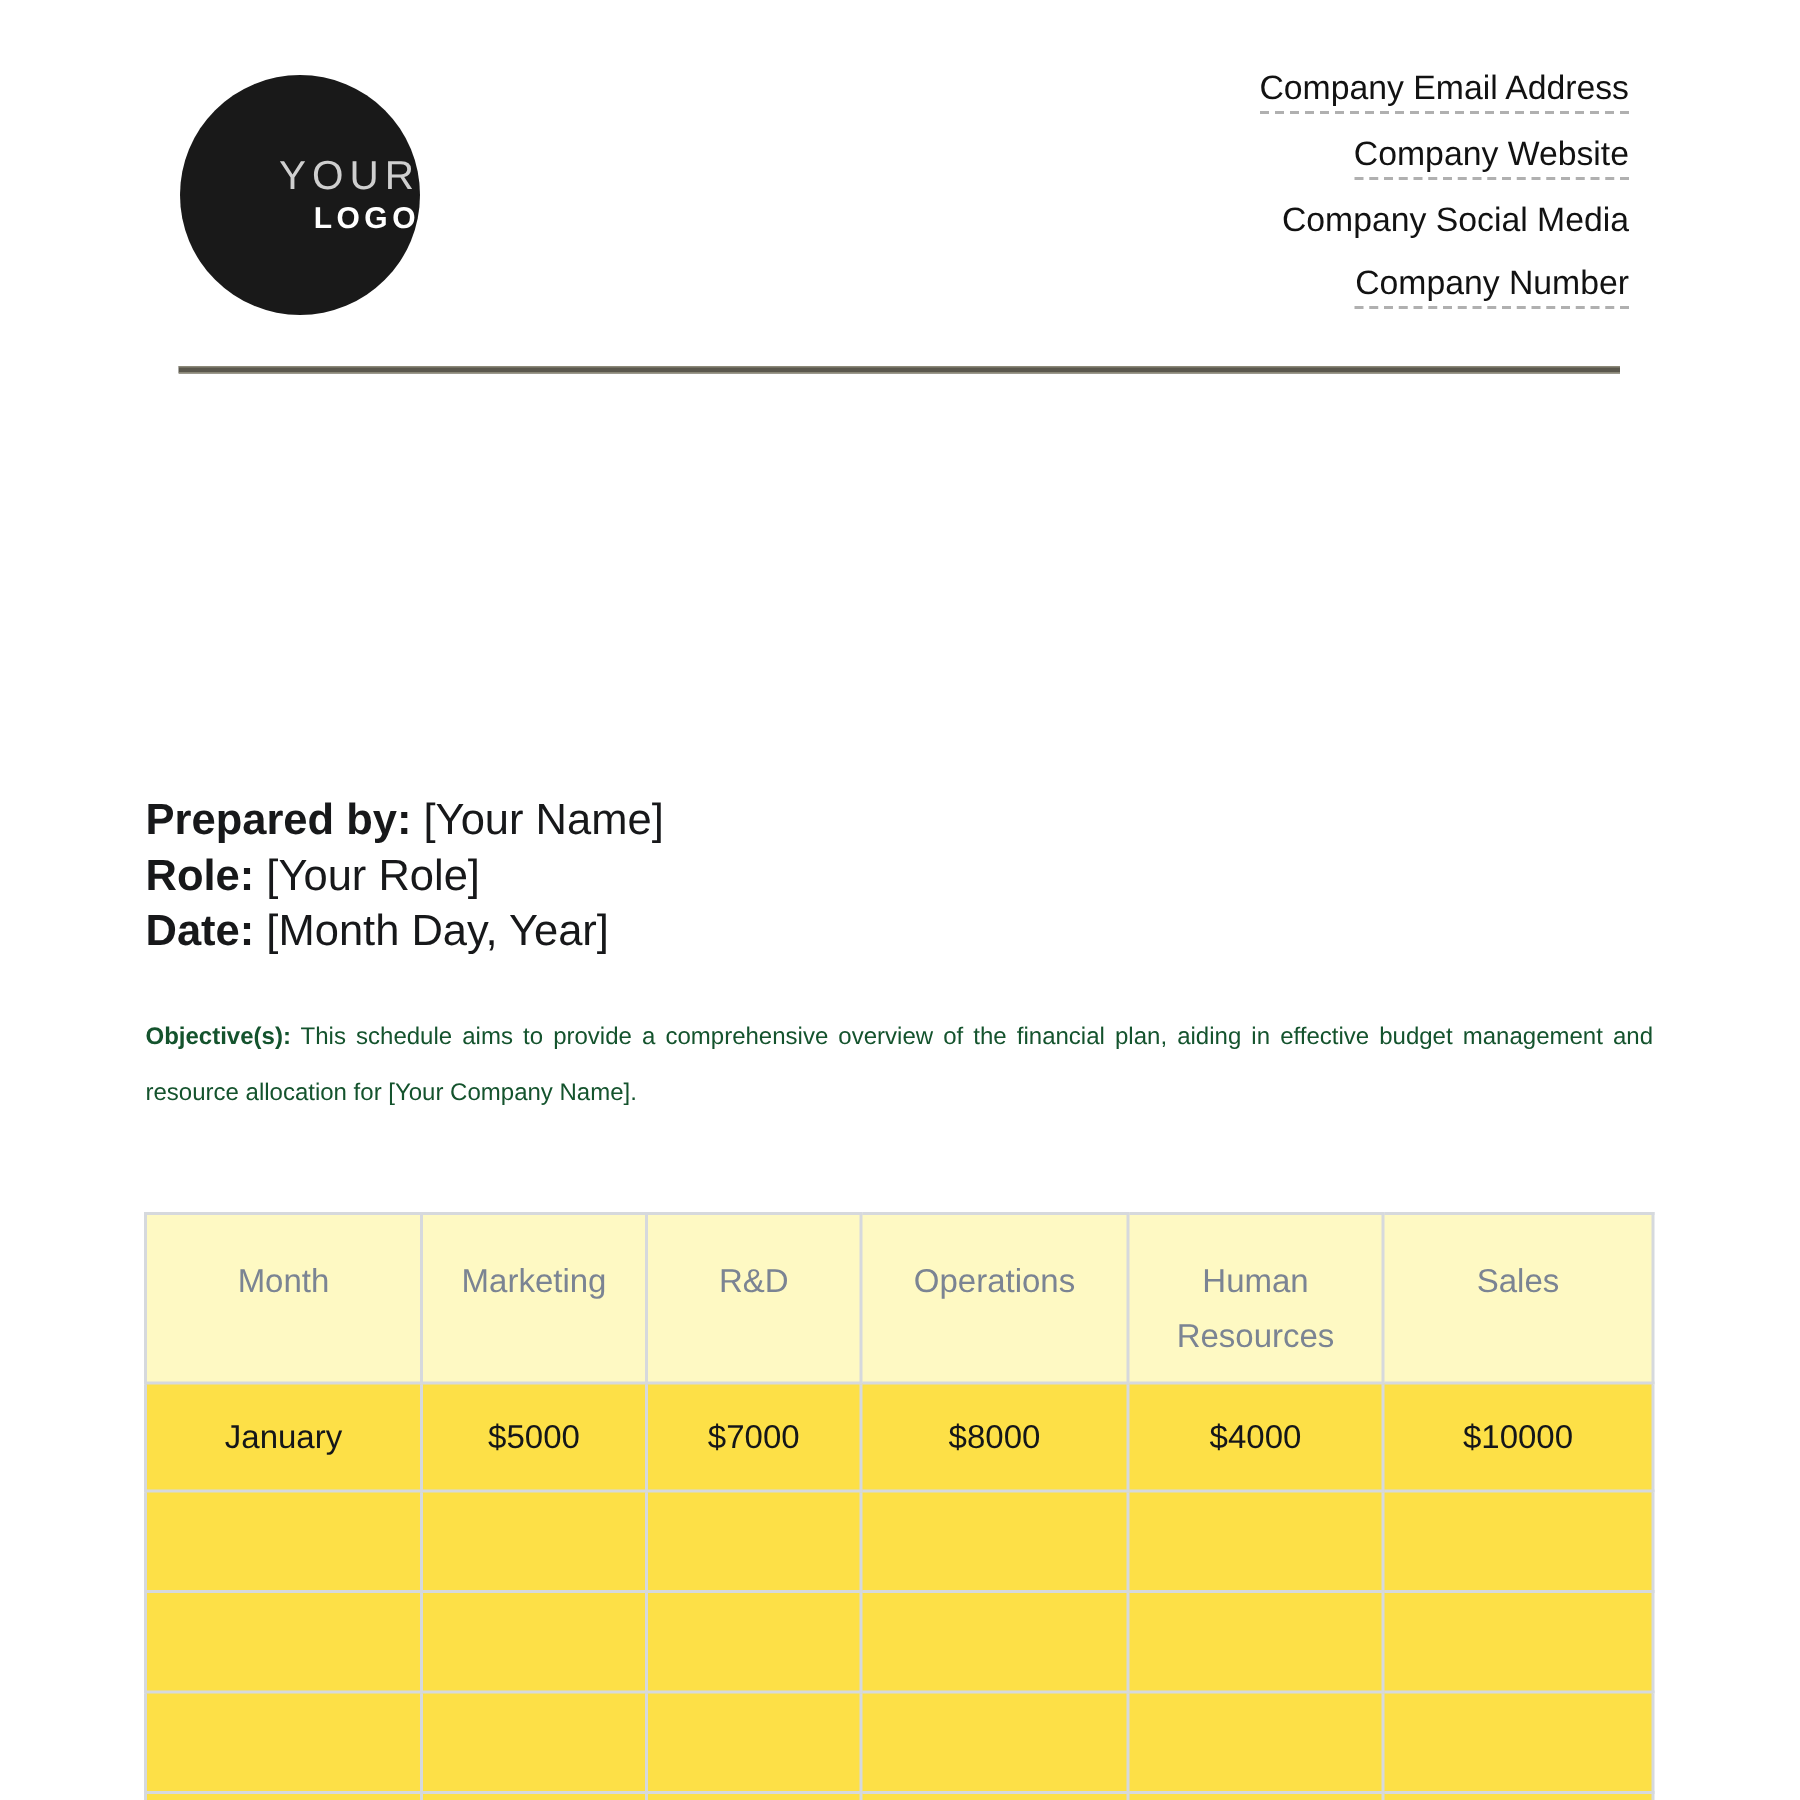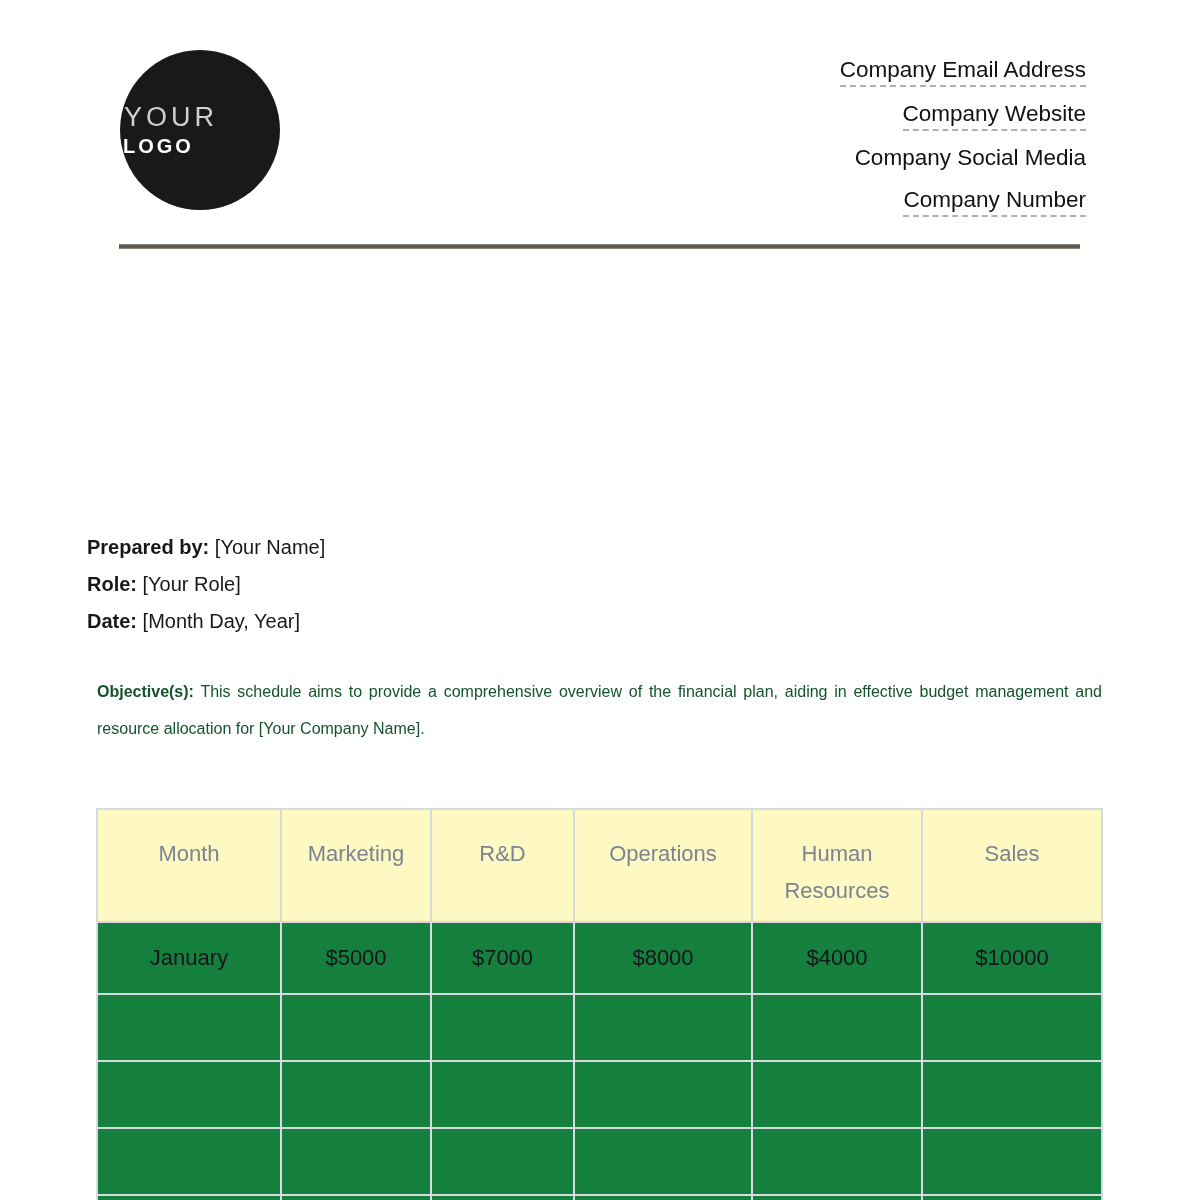--- a/index.html
+++ b/index.html
@@ -18,21 +18,21 @@
   .logo-circle {
     position: absolute;
     left: 120px;
     top: 50px;
     width: 160px;
     height: 160px;
     border-radius: 50%;
     background: #191919;
     display: flex;
     flex-direction: column;
-    align-items: flex-start;
+    align-items: flex-end;
     justify-content: center;
   }
   .logo-your {
     color: #cfcfcf;
     font-size: 27px;
     letter-spacing: 4px;
     font-weight: 400;
     padding-left: 4px;
   }
   .logo-logo {
@@ -40,21 +40,21 @@
     font-size: 20px;
     letter-spacing: 3px;
     font-weight: 700;
     margin-top: 2px;
     padding-left: 3px;
   }
 
   
   .contact {
     position: absolute;
-    top: 57px;
+    top: 46px;
     right: 114px;
     text-align: right;
   }
   .contact-item { display: block; margin-bottom: 14px; }
   .contact-item .txt {
     display: inline-block;
     font-size: 22.5px;
     color: #121212;
     padding-bottom: 2px;
   }
@@ -82,23 +82,23 @@
     text-align: center;
     font-size: 49px;
     line-height: 56px;
     font-weight: 700;
     color: #070707;
   }
 
   
   .meta {
     position: absolute;
-    left: 87px;
+    left: 97px;
     top: 529px;
-    font-size: 20px;
+    font-size: 29px;
     line-height: 37px;
     color: #17181a;
   }
   .b { font-weight: 700; }
 
   
   .objective {
     position: absolute;
     left: 97px;
     top: 673px;
@@ -126,21 +126,21 @@
   .budget-table th {
     background: #fef9c3;
     color: #7b8493;
     font-weight: 400;
     vertical-align: top;
     padding: 25px 10px 0 10px;
     height: 113px;
     line-height: 37px;
   }
   .budget-table td {
-    background: #15803d;
+    background: #fde047;
     color: #141619;
     height: 72px;
     vertical-align: middle;
   }
   .budget-table tr.empty td { height: 67px; }
 </style>
 </head>
 <body>
 
 <div class="page">

